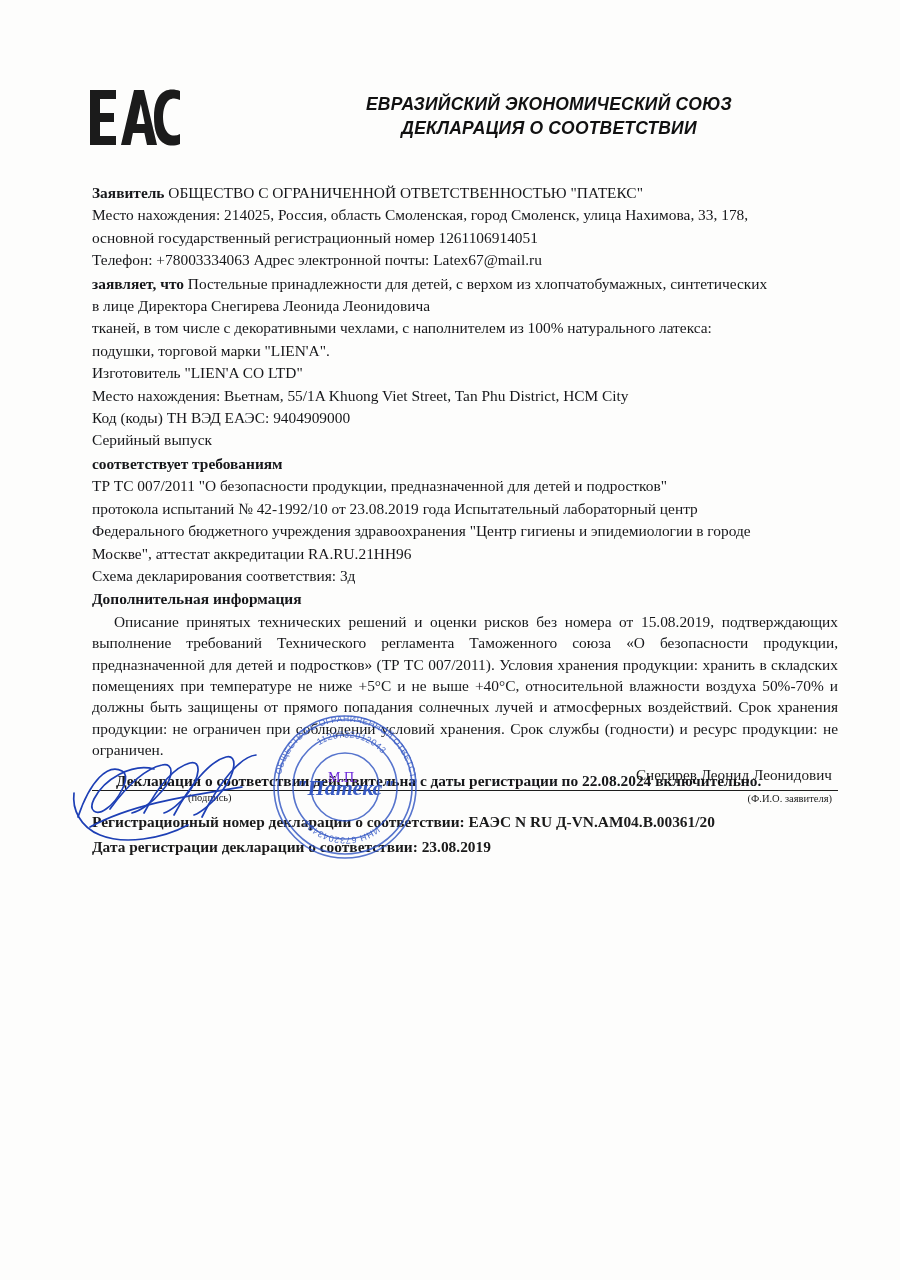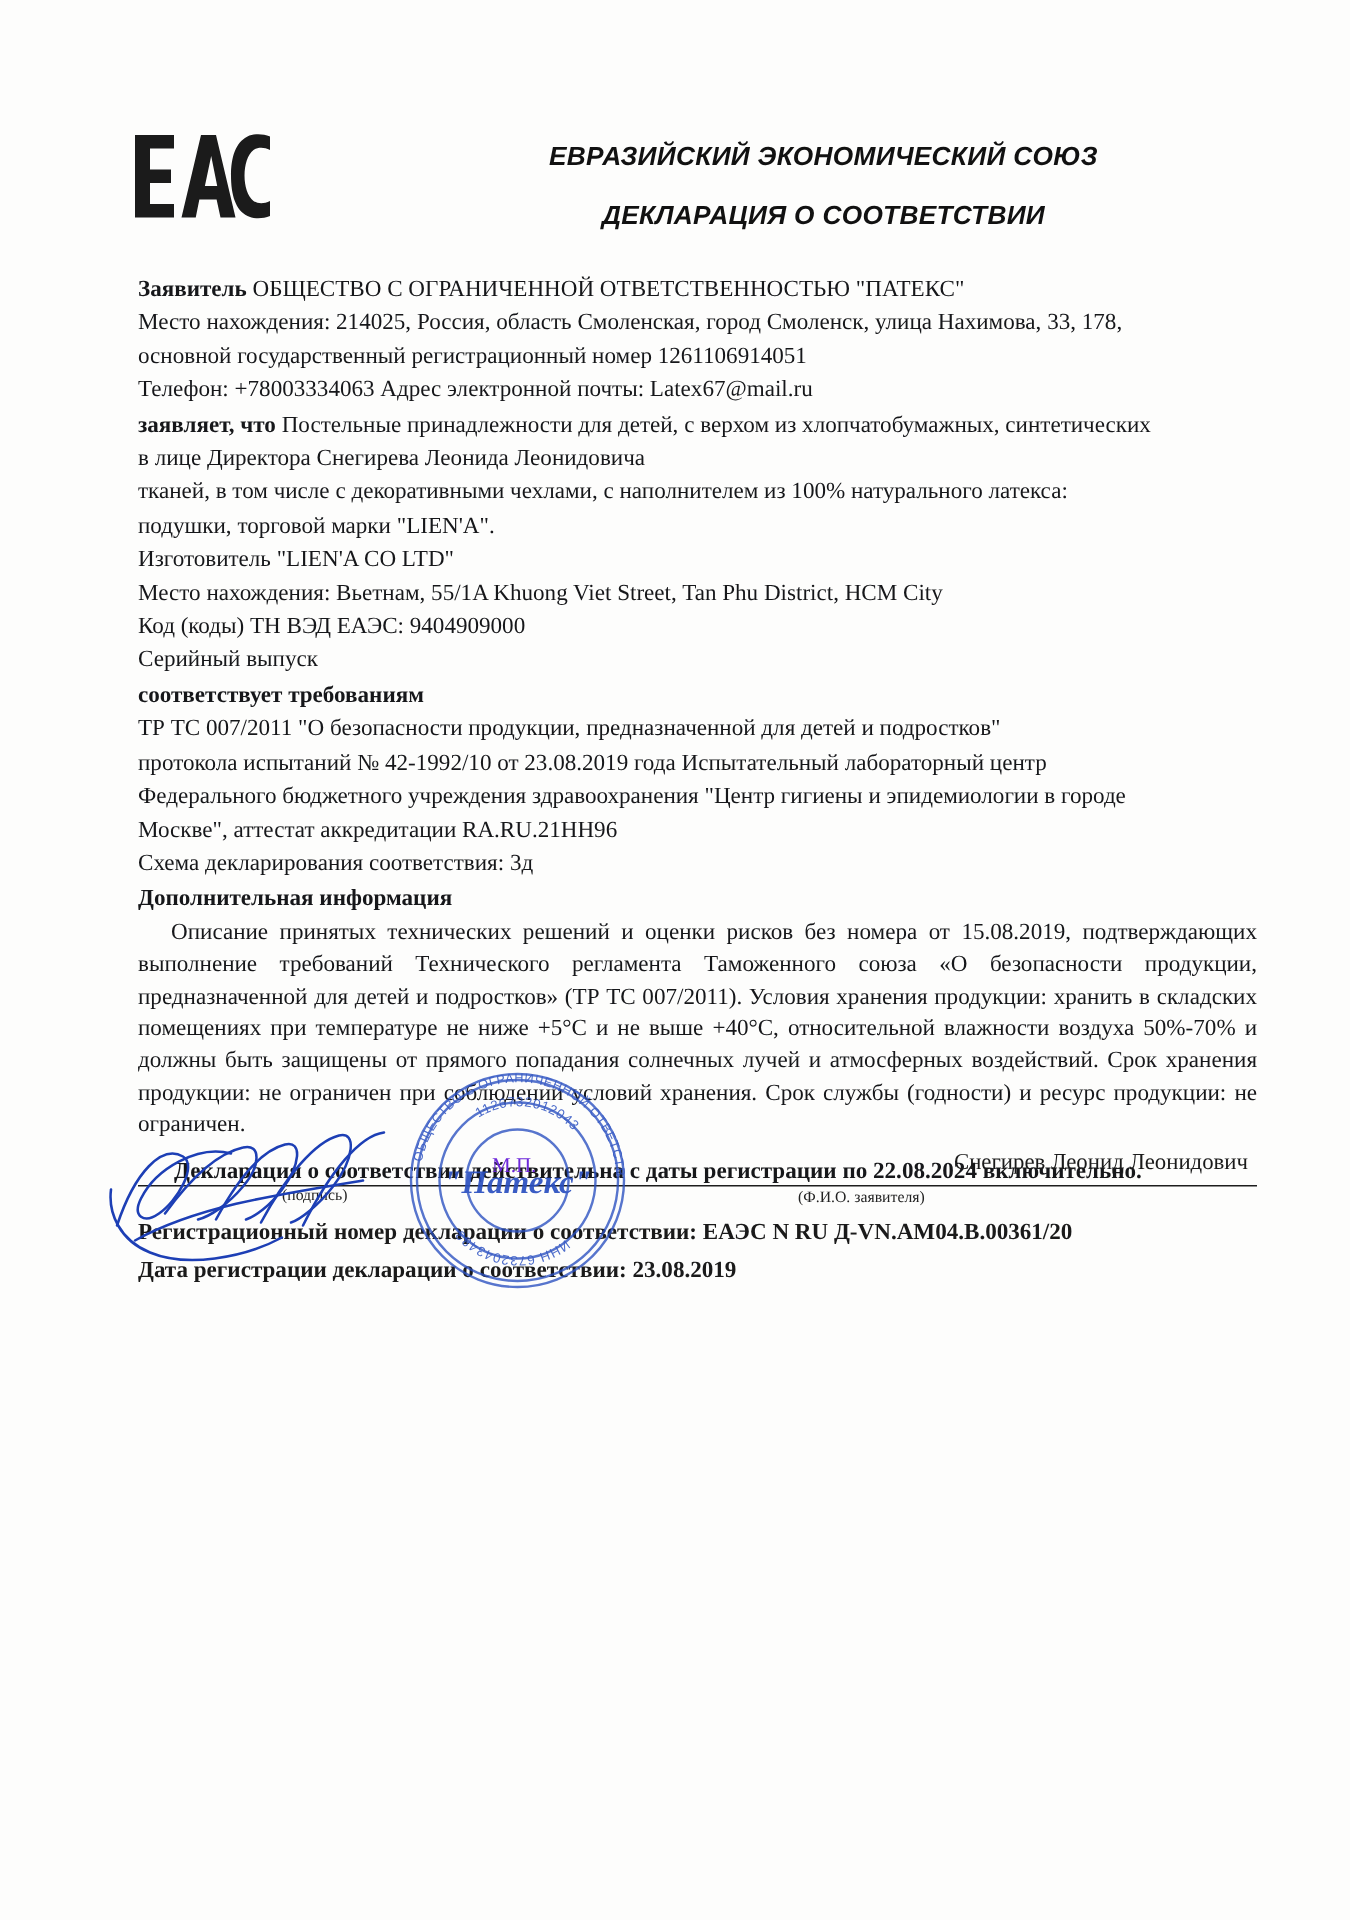--- a/index.html
+++ b/index.html
@@ -50,21 +50,21 @@
     font-size: 17.5px;
     letter-spacing: .2px;
     color: #111;
   }
   .title-line2 {
     font-family: "Liberation Sans", sans-serif;
     font-weight: bold;
     font-size: 17.5px;
     letter-spacing: .2px;
     color: #111;
-    margin-top: 18px;
+    margin-top: 3px;
   }
   
   .content {
     position: absolute;
     left: 92px;
     right: 62px;
     top: 182px;
     font-size: 15.4px;
     line-height: 1.39;
     color: #16171a;
@@ -114,21 +114,21 @@
     top: 4px;
     font-size: 15.2px;
     width: 300px;
     text-align: right;
   }
   .sig-name-label {
     position: absolute;
     right: 6px;
     top: 31px;
     width: 300px;
-    text-align: left;
+    text-align: right;
     font-size: 10.5px;
     color: #222;
   }
   .reg-block {
     position: absolute;
     left: 92px;
     top: 810px;
     font-size: 15.4px;
     font-weight: bold;
     line-height: 1.5;

